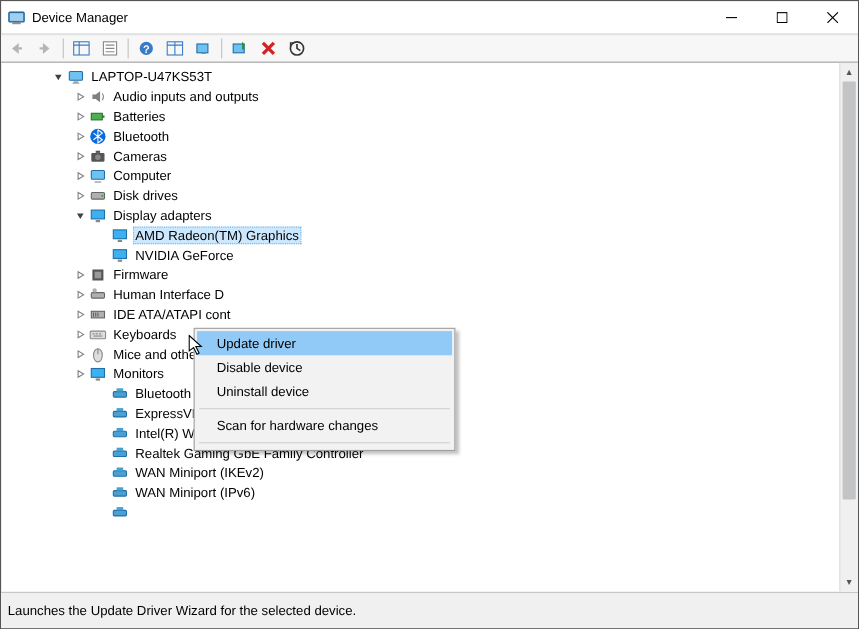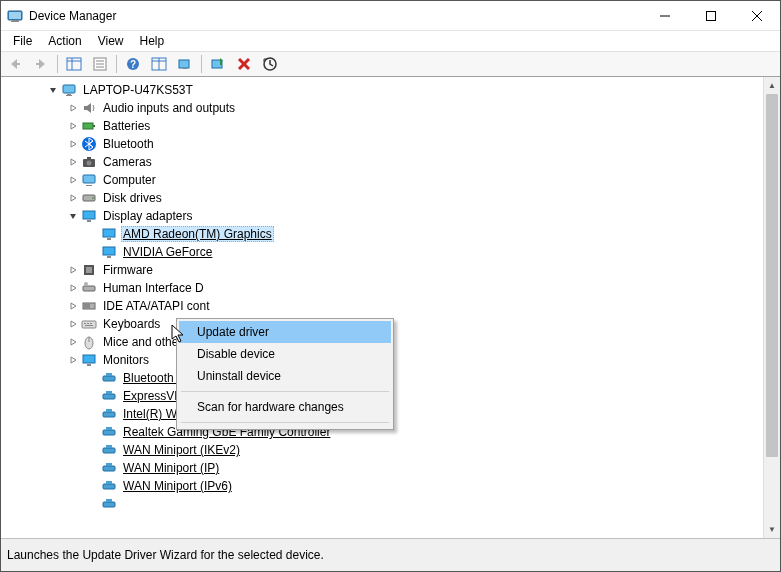--- a/index.html
+++ b/index.html
@@ -117,26 +117,26 @@
   }
   .node-label { padding: 0 2px; font-size: 12px; }
   .node.selected .node-label {
     background: #cce8ff;
     border: 1px dotted #7ab7e8;
     padding: 0 1px;
   }
   
   .lvl0 { padding-left: 4px; }
   .lvl1 { padding-left: 24px; }
-  .lvl2 { padding-left: 44px; text-decoration: underline; }
+  .lvl2 { padding-left: 44px; }
   
   .context-menu {
     position: absolute;
     left: 175px; top: 241px;
-    width: 218px;
+    width: 238px;
     background: #f2f2f2;
     border: 1px solid #a0a0a0;
     box-shadow: 3px 3px 3px rgba(0,0,0,.25);
     padding: 2px;
     z-index: 10;
     font-size: 12px;
   }
   .cm-item {
     height: 22px;
     display: flex; align-items: center;
@@ -193,26 +193,20 @@
       </div>
       <div class="win-btn win-close">
         <svg viewBox="0 0 10 10">
             <line x1="0" y1="0" x2="10" y2="10" stroke="#000" stroke-width="1"></line>
             <line x1="10" y1="0" x2="0" y2="10" stroke="#000" stroke-width="1"></line>
           </svg>
       </div>
     </div>
   </div>
 
-  <div class="menubar">
-    <span class="menu-item">File</span>
-    <span class="menu-item">Action</span>
-    <span class="menu-item">View</span>
-    <span class="menu-item">Help</span>
-  </div>
 
   <div class="toolbar">
     <div class="tool-btn disabled" title="Back">
       <svg viewBox="0 0 16 16">
           <path d="M10 3 L4 8 L10 13 Z" fill="#555"></path>
           <rect x="9" y="7" width="4" height="2" fill="#555"></rect>
         </svg>
     </div>
     <div class="tool-btn disabled" title="Forward">
       <svg viewBox="0 0 16 16">
@@ -511,28 +505,20 @@
             </svg></span>
           <span class="node-label">Realtek Gaming GbE Family Controller</span>
         </div>
       <div class="node lvl2">
           <span class="expander"></span>
           <span class="dev-icon"><svg viewBox="0 0 16 16">
               <rect x="2" y="6" width="12" height="5" rx="1" fill="#4aa0d0" stroke="#1f6fa8"></rect>
               <rect x="5" y="3" width="6" height="3" fill="#4aa0d0"></rect>
             </svg></span>
           <span class="node-label">WAN Miniport (IKEv2)</span>
-        </div>
-      <div class="node lvl2">
-          <span class="expander"></span>
-          <span class="dev-icon"><svg viewBox="0 0 16 16">
-              <rect x="2" y="6" width="12" height="5" rx="1" fill="#4aa0d0" stroke="#1f6fa8"></rect>
-              <rect x="5" y="3" width="6" height="3" fill="#4aa0d0"></rect>
-            </svg></span>
-          <span class="node-label">WAN Miniport (IP)</span>
         </div>
       <div class="node lvl2">
           <span class="expander"></span>
           <span class="dev-icon"><svg viewBox="0 0 16 16">
               <rect x="2" y="6" width="12" height="5" rx="1" fill="#4aa0d0" stroke="#1f6fa8"></rect>
               <rect x="5" y="3" width="6" height="3" fill="#4aa0d0"></rect>
             </svg></span>
           <span class="node-label">WAN Miniport (IPv6)</span>
         </div>
       <div class="node lvl2">

